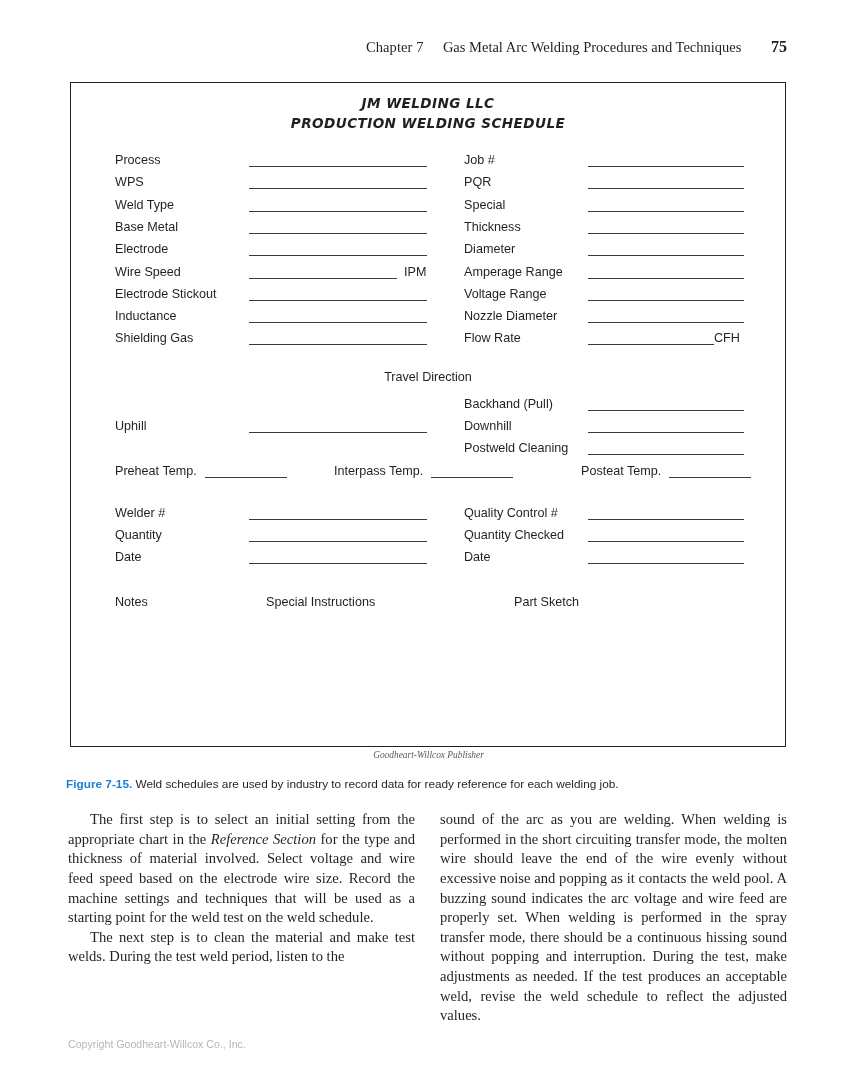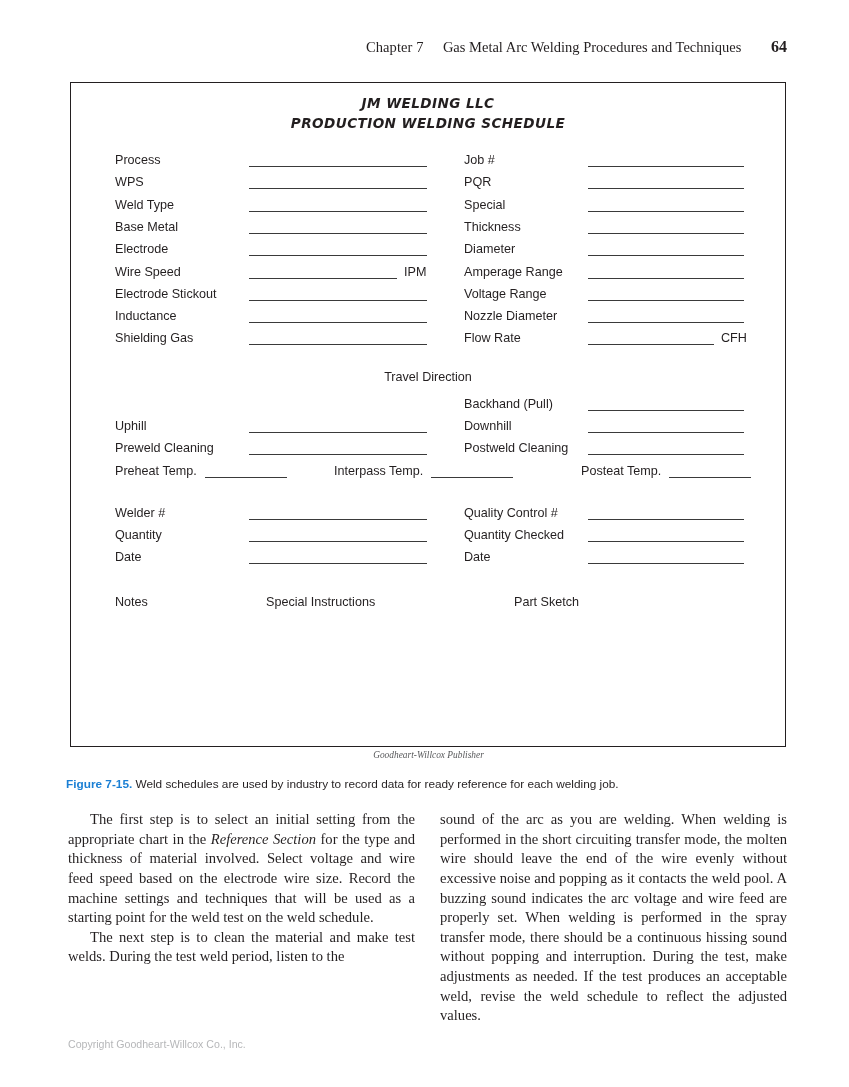--- a/index.html
+++ b/index.html
@@ -106,21 +106,21 @@
   
   .cellL .flabel { width: 134px; }
   .cellL .fline  { width: 178px; }
   .cellL .fline.short { width: 148px; }
   .cellL .funit  { margin-left: 7px; }
 
   
   .cellR .flabel { width: 124px; }
   .cellR .fline  { width: 156px; }
   .cellR .fline.short { width: 126px; }
-  .cellR .funit  { margin-left: 7px; }
+  .cellR .funit  { margin-left: 0; }
 
   
   .travel-heading {
     position: absolute;
     left: 0; width: 100%;
     text-align: center;
     font-size: 12.6px;
     color: #231f20;
   }
   .trow .cellL .flabel { width: 134px; }
@@ -213,21 +213,21 @@
     color: #b6b7b9;
   }
 </style>
 </head>
 <body>
 
 <div class="running-head">
   <span class="rh-chapter">Chapter 7</span>
   <span class="rh-sep"></span>
   <span class="rh-title">Gas Metal Arc Welding Procedures and Techniques</span>
-  <span class="rh-page">64</span>
+  <span class="rh-page">75</span>
 </div>
 
 <div class="figure-box">
   <div class="form-title form-title-1">JM WELDING LLC</div>
   <div class="form-title form-title-2">PRODUCTION WELDING SCHEDULE</div>
 
   <div class="rows" id="rows-host">
       <div class="frow" style="top:70px">
         <div class="cellL">
           <span class="flabel">Process</span>
@@ -331,24 +331,20 @@
         <div class="cellL">
           <span class="flabel">Uphill</span>
           <span class="fline"></span>
         </div>
         <div class="cellR">
           <span class="flabel">Downhill</span>
           <span class="fline"></span>
         </div>
       </div>
       <div class="frow trow" style="top:358.30000000000007px">
-        <div class="cellL">
-          <span class="flabel">Preweld Cleaning</span>
-          <span class="fline"></span>
-        </div>
         <div class="cellR">
           <span class="flabel">Postweld Cleaning</span>
           <span class="fline"></span>
         </div>
       </div>
       <div class="temp-row" style="top:380.6px">
         <div class="temp-item temp-1">
           <span class="flabel">Preheat Temp.</span>
           <span class="fline"></span>
         </div>

